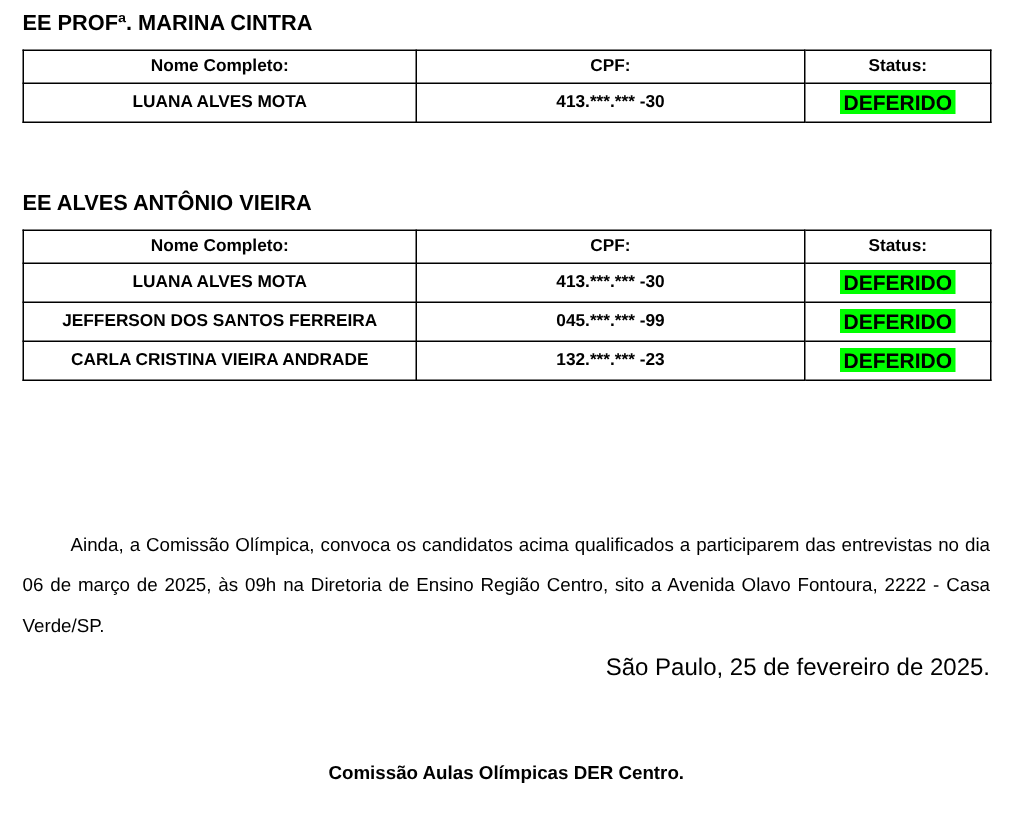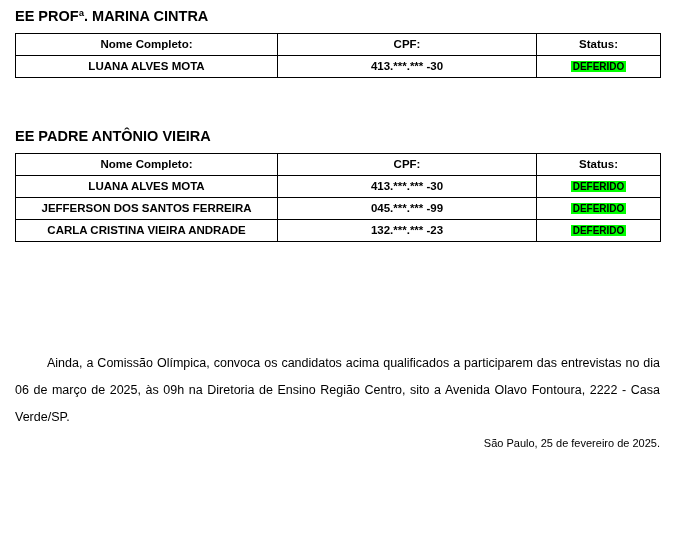--- a/index.html
+++ b/index.html
@@ -62,21 +62,21 @@
     font-size: 11.5px;
   }
   col.col-name { width: 262px; }
   col.col-cpf  { width: 259px; }
   col.col-status { width: 124px; }
   .status-badge {
     background: #00ff00;
     display: inline-block;
     padding: 0 2px;
     font-weight: bold;
-    font-size: 10px;
+    font-size: 14px;
   }
   .body-text {
     position: absolute;
     left: 15px;
     width: 645px;
     font-size: 12.5px;
     line-height: 27px;
     text-align: justify;
     text-justify: inter-word;
     margin-top: 48px;
@@ -86,21 +86,21 @@
   }
   #paragraph1 .indent {
     display: inline-block;
     width: 32px;
   }
   #signature-line {
     position: absolute;
     left: 15px;
     width: 645px;
     top: 437px;
-    font-size: 11px;
+    font-size: 16px;
     text-align: right;
   }
   #commission-line {
     position: absolute;
     left: 15px;
     width: 645px;
     top: 508px;
     font-size: 12.5px;
     font-weight: bold;
     text-align: center;
@@ -128,21 +128,21 @@
     </thead>
     <tbody>
       <tr>
         <td>LUANA ALVES MOTA</td>
         <td>413.***.*** -30</td>
         <td><span class="status-badge">DEFERIDO</span></td>
       </tr>
     </tbody>
   </table>
 
-  <div class="school-title" id="school2-title">EE PADRE ANTÔNIO VIEIRA</div>
+  <div class="school-title" id="school2-title">EE ALVES ANTÔNIO VIEIRA</div>
 
   <table class="cand-table" id="table2">
     <colgroup>
       <col class="col-name">
         <col class="col-cpf">
         <col class="col-status">
     </colgroup>
     <thead>
       <tr>
         <th>Nome Completo:</th>
@@ -166,14 +166,15 @@
         <td>132.***.*** -23</td>
         <td><span class="status-badge">DEFERIDO</span></td>
       </tr>
     </tbody>
   </table>
 
   <div class="body-text" id="paragraph1"><span class="indent"></span><span>Ainda, a Comissão Olímpica, convoca os candidatos acima qualificados a participarem das entrevistas no dia 06 de março de 2025, às 09h na Diretoria de Ensino Região Centro, sito a Avenida Olavo Fontoura, 2222 -  Casa Verde/SP.</span></div>
 
   <div id="signature-line">São Paulo, 25 de fevereiro de 2025.</div>
 
+  <div id="commission-line">Comissão Aulas Olímpicas DER Centro.</div>
 
 </div>
 
 </body></html>

